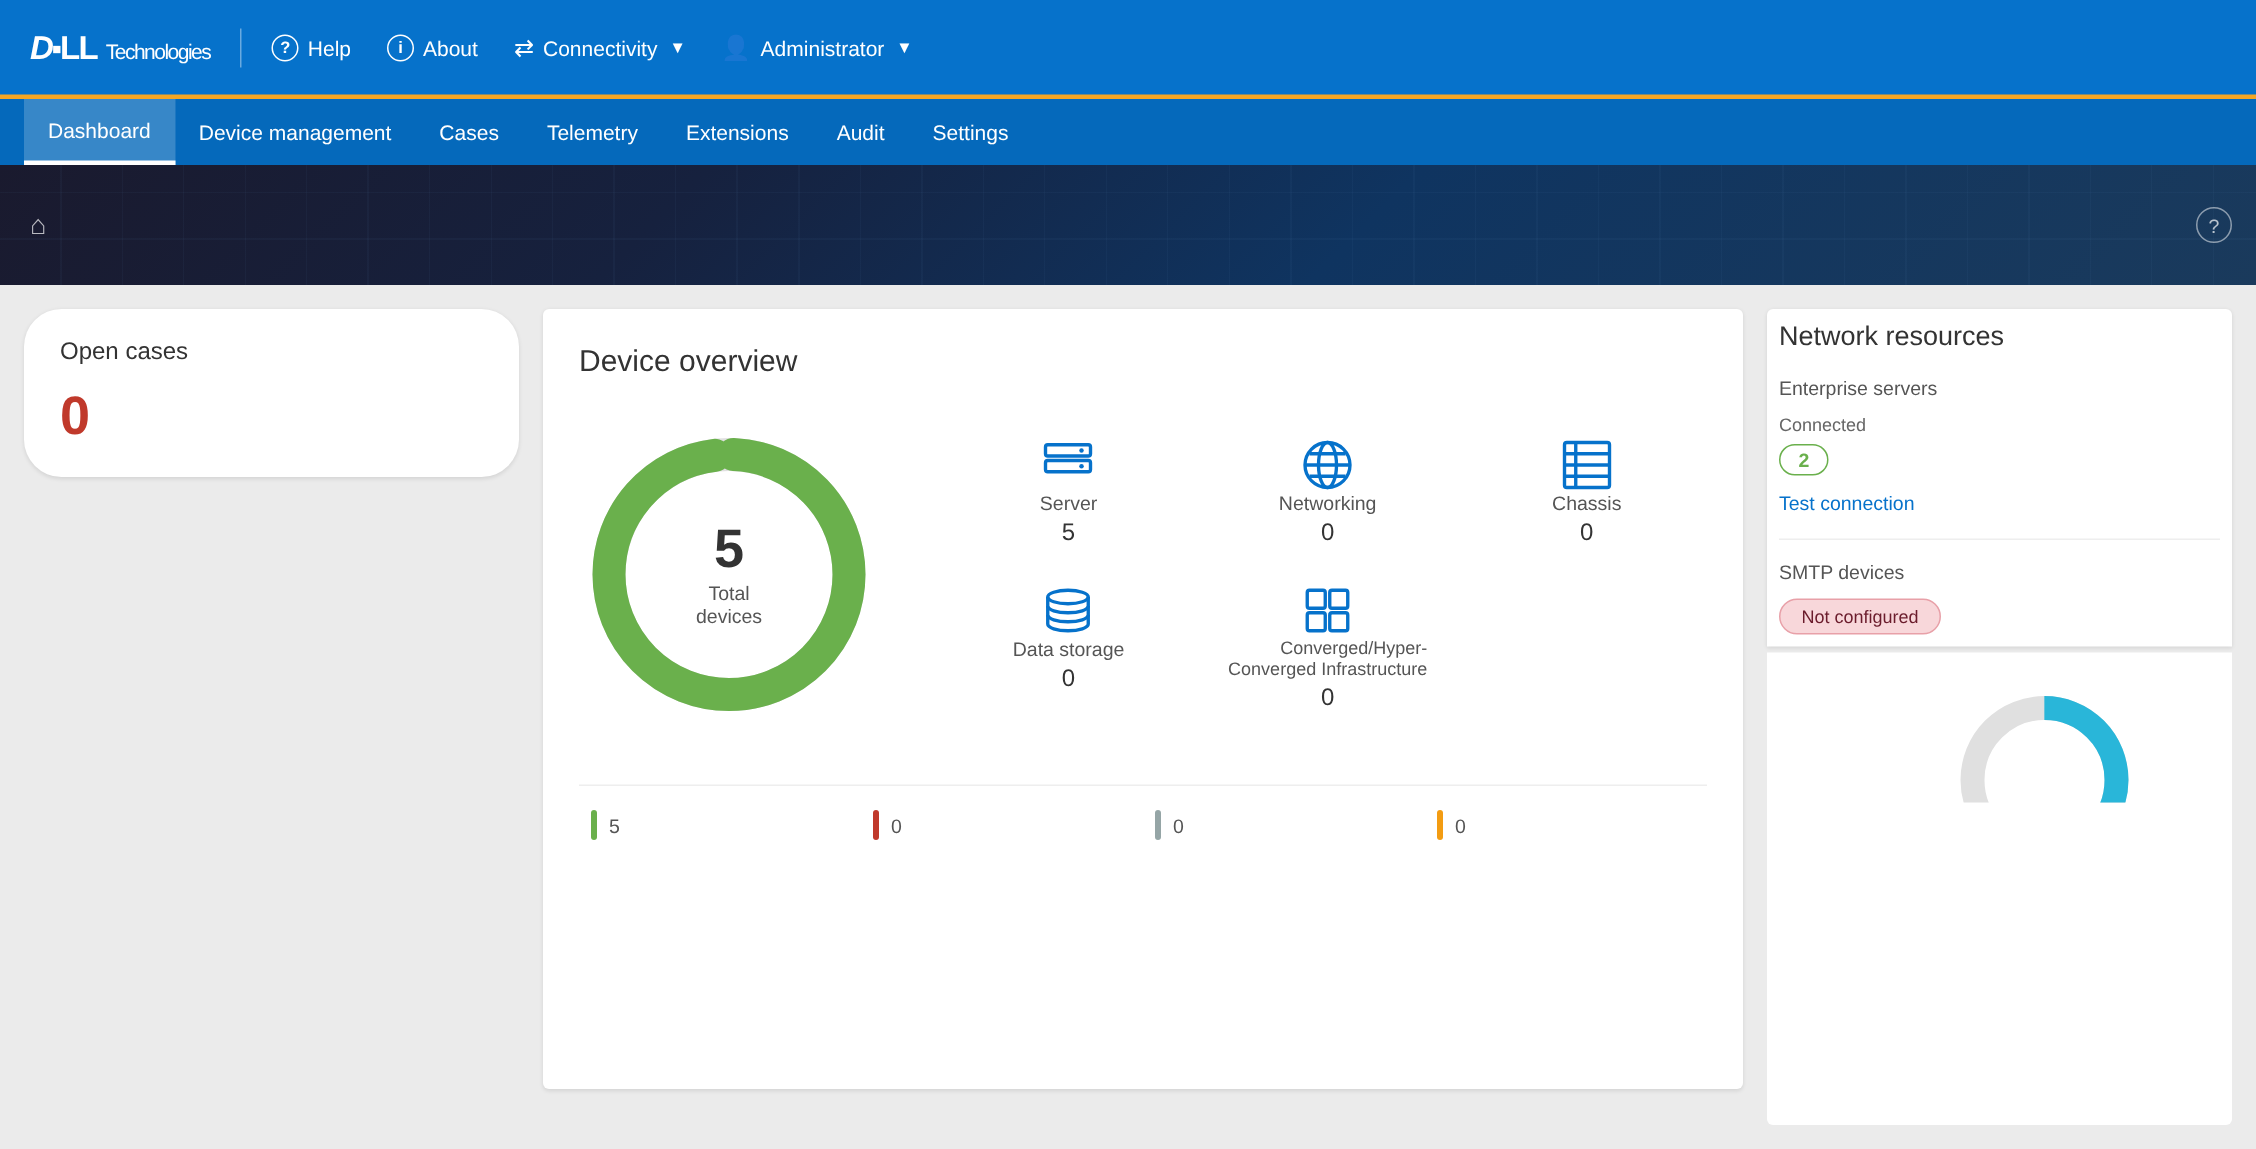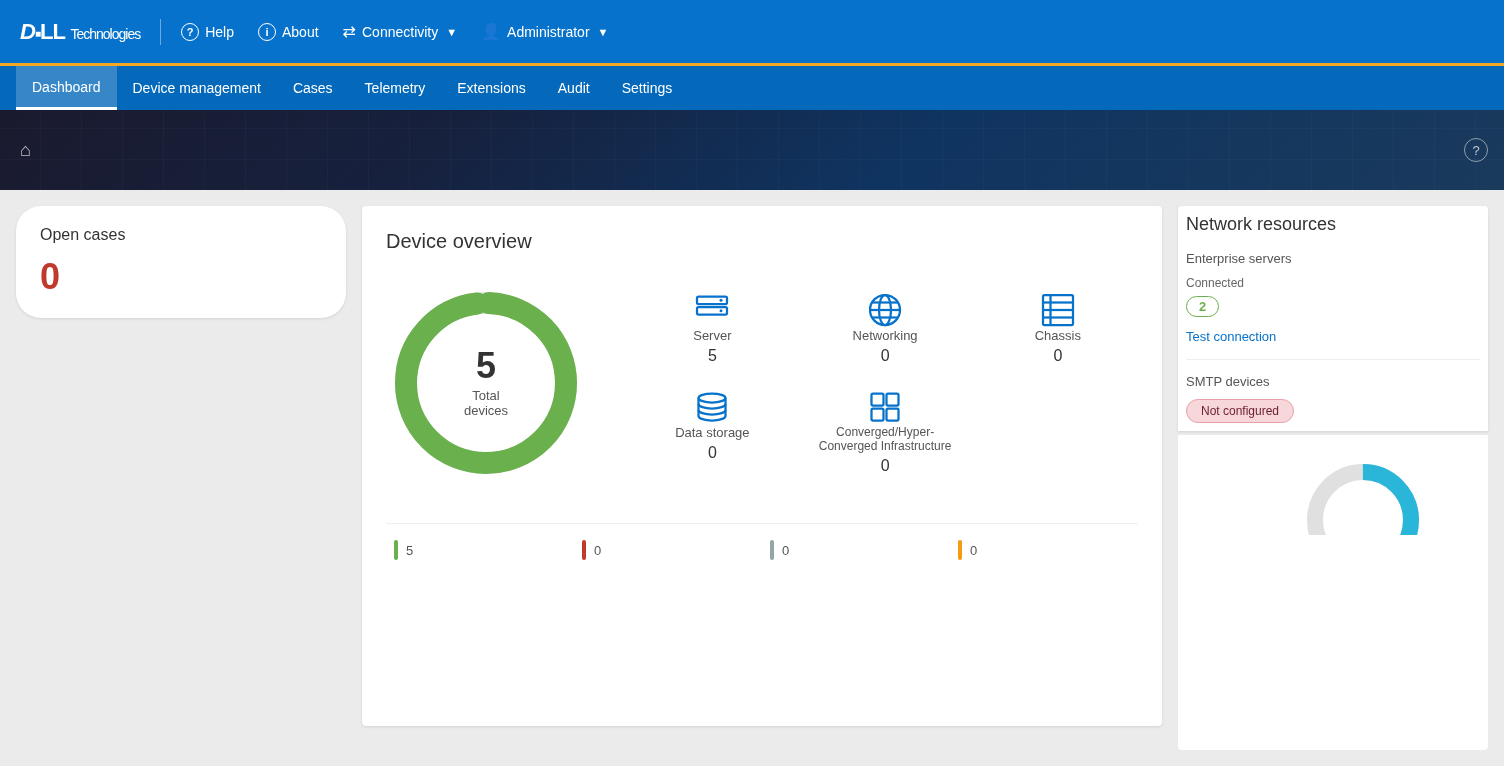--- a/index.html
+++ b/index.html
@@ -227,20 +227,21 @@
     .device-item {
       display: flex;
       flex-direction: column;
       align-items: center;
       text-align: center;
     }
     .device-name {
       font-size: 13px;
       color: #555;
       margin-bottom: 4px;
+      text-align: right;
     }
     .device-count {
       font-size: 16px;
       color: #333;
       font-weight: 500;
     }
 
     
     .device-bottom-bar {
       display: flex;

